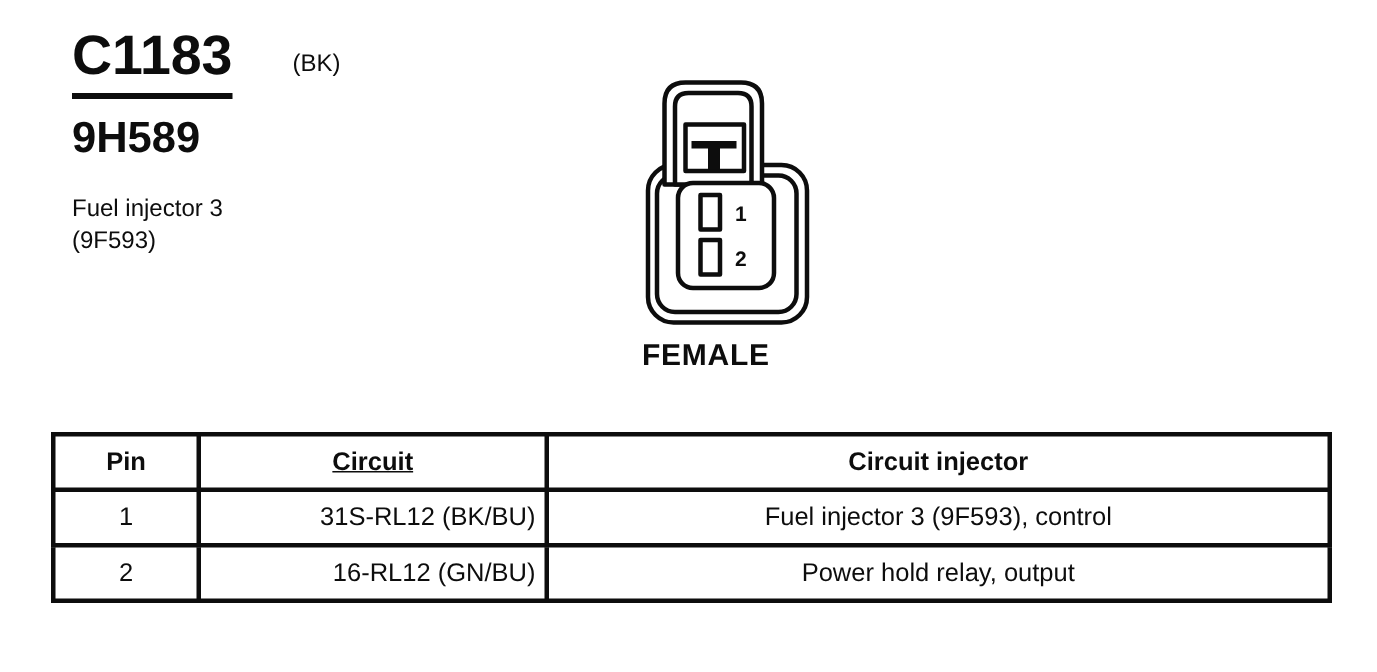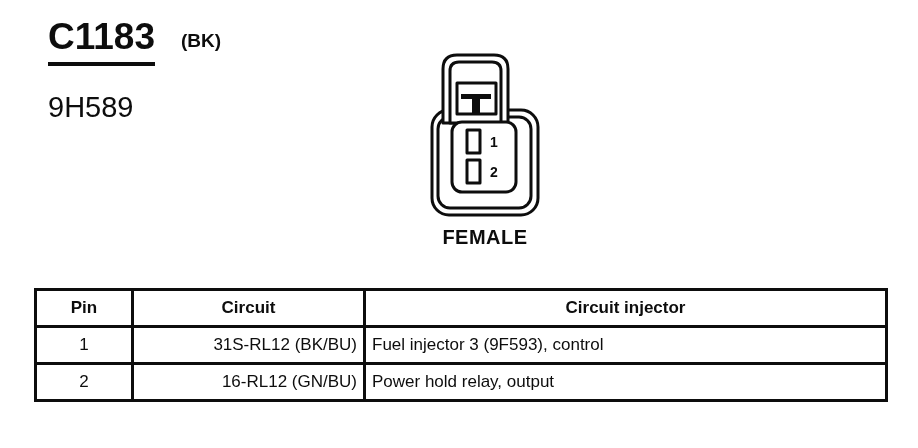--- a/index.html
+++ b/index.html
@@ -19,39 +19,39 @@
 
   
   .id-block {
     position: absolute;
     left: 48px;
     top: 18px;
   }
   .cid-row {
     display: flex;
     align-items: flex-end;
-    gap: 26px;
+    gap: 40px;
   }
   .connector-id {
     font-size: 37px;
     font-weight: 700;
     letter-spacing: 0px;
     line-height: 1;
     border-bottom: 4px solid #0d0d0d;
     padding-bottom: 7px;
   }
   .connector-color {
-    font-size: 19px;
-    font-weight: 700;
+    font-size: 16px;
+    font-weight: 400;
     padding-bottom: 14px;
   }
   .part-number {
     font-size: 29px;
-    font-weight: 400;
-    margin-top: 27px;
+    font-weight: 700;
+    margin-top: 12px;
     line-height: 1;
   }
   .descr {
     margin-top: 22px;
     font-size: 16px;
     line-height: 21px;
     font-weight: 400;
   }
 
   
@@ -62,21 +62,20 @@
     width: 114px;
   }
   .connector-svg {
     display: block;
   }
   .gender-label {
     position: absolute;
     left: 0px;
     top: 176px;
     width: 114px;
-    text-align: center;
     font-size: 20px;
     font-weight: 700;
     letter-spacing: 0.5px;
   }
 
   
   table.pinout {
     position: absolute;
     left: 34px;
     top: 288px;
@@ -88,32 +87,36 @@
     border: 3px solid #0d0d0d;
     font-size: 17px;
     padding: 0 6px;
     height: 34px;
     background: #ffffff;
   }
   table.pinout th { font-weight: 700; text-align: center; }
   td.c-pin     { text-align: center; width: 82px; }
   td.c-circuit { text-align: right; }
   th.h-pin     { width: 82px; }
-  th.h-circuit { width: 217px; }
-  td.c-func    { text-align: left; padding-left: 9px; margin-top: 22px; }
+  th.h-circuit { width: 217px; text-decoration: underline; }
+  td.c-func    { text-align: center; padding-left: 9px; margin-top: 22px; }
 </style>
 </head>
 <body>
 
 <div class="id-block">
   <div class="cid-row">
     <span class="connector-id">C1183</span>
     <span class="connector-color">(BK)</span>
   </div>
   <div class="part-number">9H589</div>
+  <div class="descr">
+    <div>Fuel injector 3</div>
+    <div>(9F593)</div>
+  </div>
 </div>
 
 <div class="connector-wrap">
   <svg class="connector-svg" width="114" height="170" viewBox="0 0 114 170" fill="none" stroke="#0d0d0d" stroke-width="3" stroke-linejoin="round">
 
     <rect x="4" y="60" width="106" height="105" rx="17" fill="#ffffff"></rect>
 
     <rect x="10" y="67" width="93" height="91" rx="12" fill="#ffffff"></rect>
 
     <path d="M 15 73 L 15 19 Q 15 5 29 5 L 66 5 Q 80 5 80 19 L 80 73 Z" fill="#ffffff"></path>

